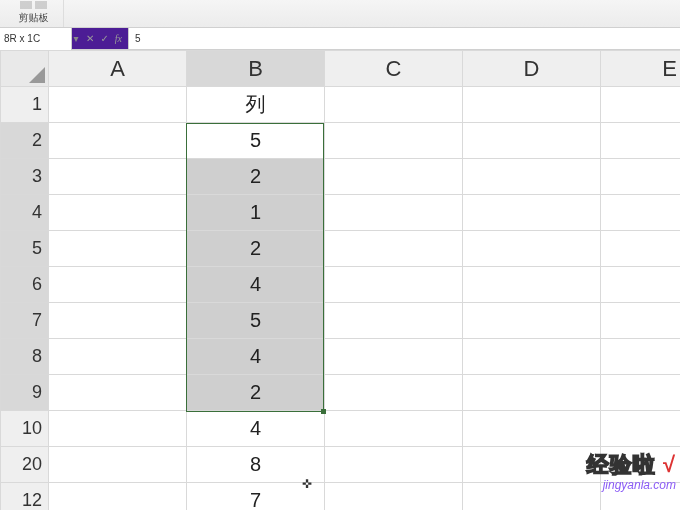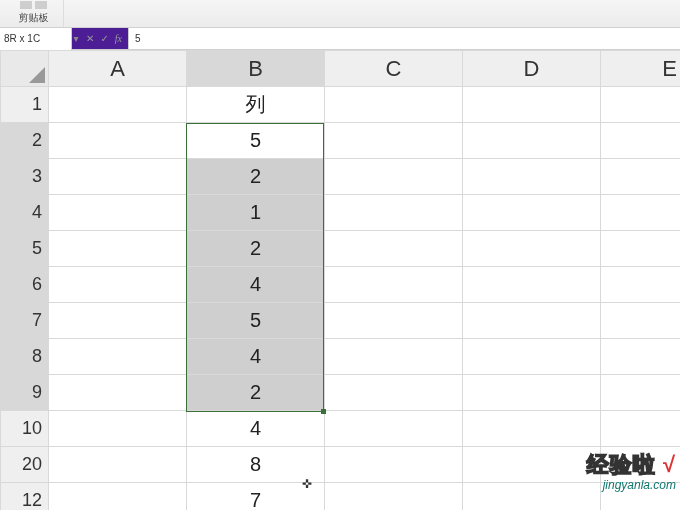--- a/index.html
+++ b/index.html
@@ -154,21 +154,21 @@
     .wm-top {
       font-size: 22px;
       font-weight: bold;
       color: #fff;
       -webkit-text-stroke: 1.5px #333;
       letter-spacing: 1px;
     }
     .wm-check { color: #d33; -webkit-text-stroke: 0; }
     .wm-bottom {
       font-size: 12px;
-      color: #0f766e;
+      color: #8b5cf6;
       font-style: italic;
       margin-top: -2px;
     }
   </style>
 </head>
 <body>
 
 <div class="window">
 
   <div class="ribbon">

